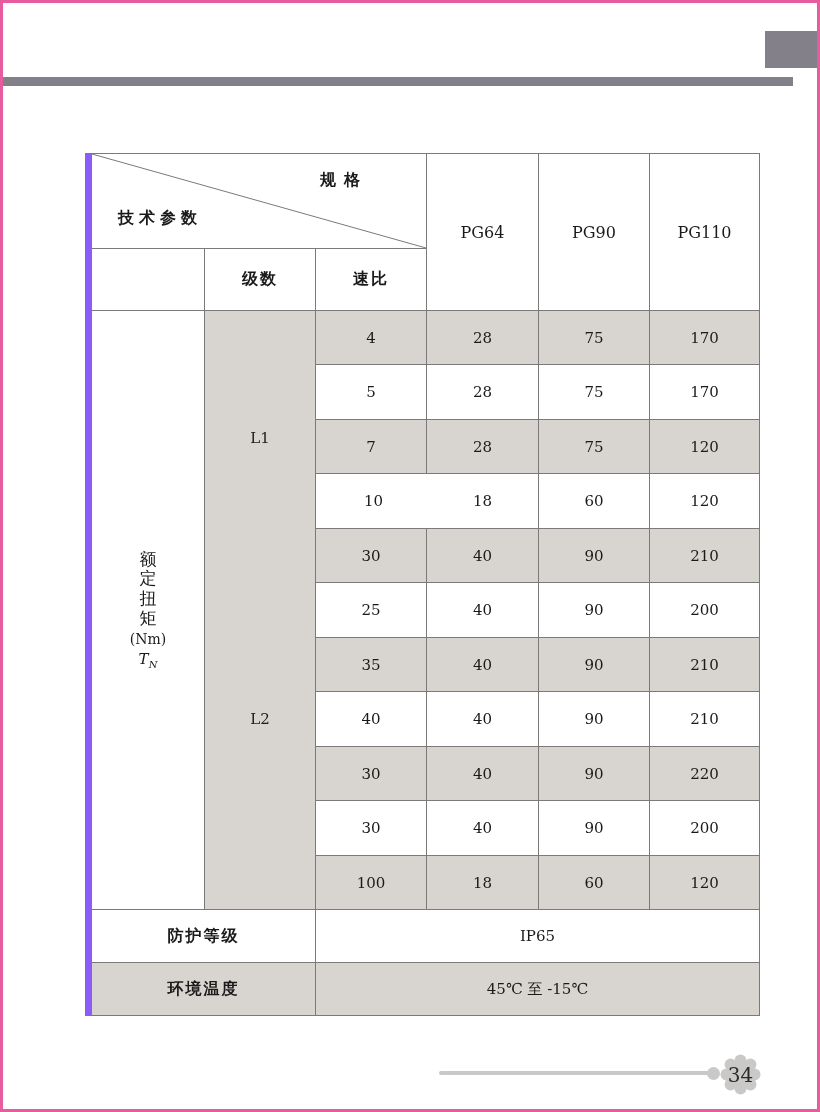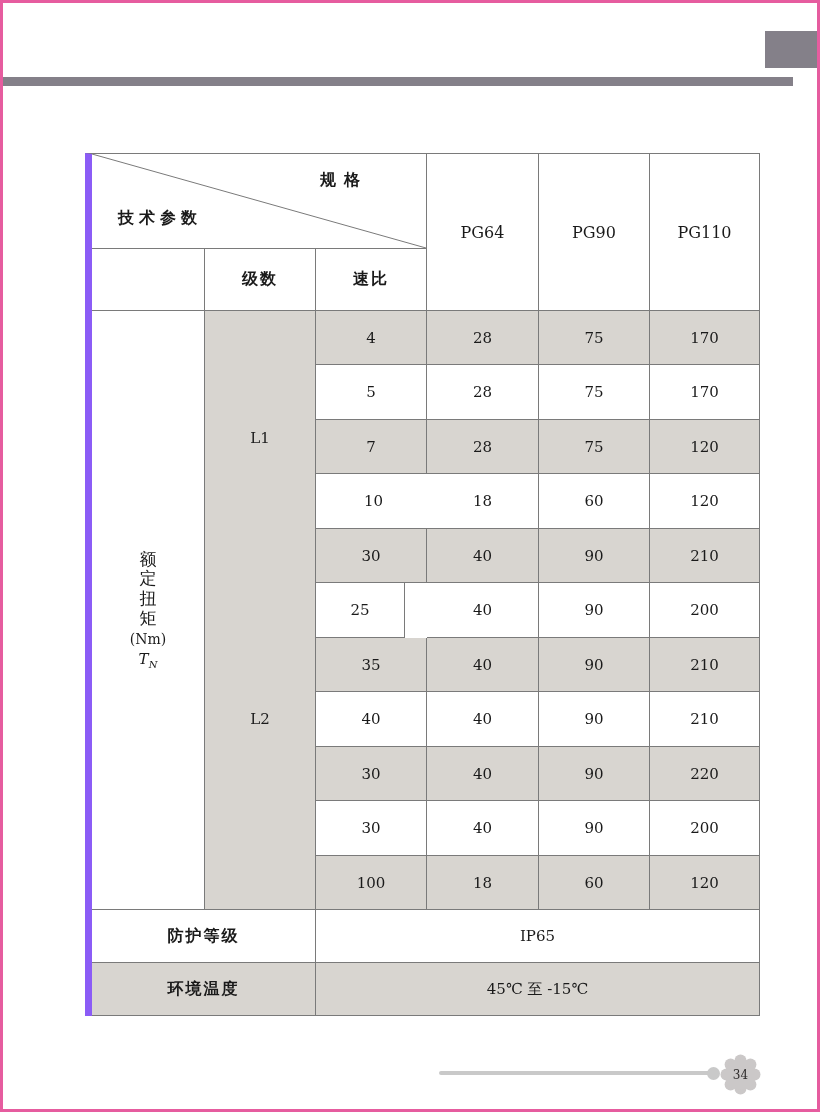--- a/index.html
+++ b/index.html
@@ -26,21 +26,21 @@
                word-break:break-all;text-align:center;}
   .torque-unit{font-family:"DejaVu Serif",serif;font-size:14px;}
   .torque-sym{font-family:"DejaVu Serif",serif;font-style:italic;font-size:15px;}
   .torque-sym sub{font-size:10px;}
 
   .footer-line{position:absolute;left:439px;top:1071px;width:272px;height:4px;background:#c9c9c9;border-radius:2px;}
   .footer-dot{position:absolute;left:707px;top:1067px;width:13px;height:13px;border-radius:50%;background:#c9c9c9;}
   .gear{position:absolute;left:717px;top:1051px;width:47px;height:47px;}
   .gear svg{position:absolute;inset:0;}
   .pageno{position:absolute;inset:0;display:flex;align-items:center;justify-content:center;
-          font-family:"DejaVu Serif",serif;font-size:12px;color:#2d2a2a;}
+          font-family:"DejaVu Serif",serif;font-size:20px;color:#2d2a2a;}
 </style>
 </head>
 <body>
 
 <div class="page">
   <div class="frame"></div>
   <div class="top-square"></div>
   <div class="top-bar"></div>
 
   <div class="spec-table">
@@ -88,21 +88,21 @@
     <div class="cell num" style="left:224px;top:320px;width:116px;height:55px;">10</div>
     <div class="cell num" style="left:335px;top:320px;width:112px;height:55px;">18</div>
     <div class="cell num" style="left:447px;top:320px;width:111px;height:55px;">60</div>
     <div class="cell num" style="left:558px;top:320px;width:110px;height:55px;">120</div>
 
     <div class="cell num g" style="left:224px;top:375px;width:111px;height:54px;">30</div>
     <div class="cell num g" style="left:335px;top:375px;width:112px;height:54px;">40</div>
     <div class="cell num g" style="left:447px;top:375px;width:111px;height:54px;">90</div>
     <div class="cell num g" style="left:558px;top:375px;width:110px;height:54px;">210</div>
 
-    <div class="cell num" style="left:224px;top:429px;width:89px;height:55px;">25</div>
+    <div class="cell num" style="left:224px;top:429px;width:111px;height:55px;">25</div>
     <div class="cell num" style="left:335px;top:429px;width:112px;height:55px;">40</div>
     <div class="cell num" style="left:447px;top:429px;width:111px;height:55px;">90</div>
     <div class="cell num" style="left:558px;top:429px;width:110px;height:55px;">200</div>
 
     <div class="cell num g" style="left:224px;top:484px;width:111px;height:54px;">35</div>
     <div class="cell num g" style="left:335px;top:484px;width:112px;height:54px;">40</div>
     <div class="cell num g" style="left:447px;top:484px;width:111px;height:54px;">90</div>
     <div class="cell num g" style="left:558px;top:484px;width:110px;height:54px;">210</div>
 
     <div class="cell num" style="left:224px;top:538px;width:111px;height:55px;">40</div>

